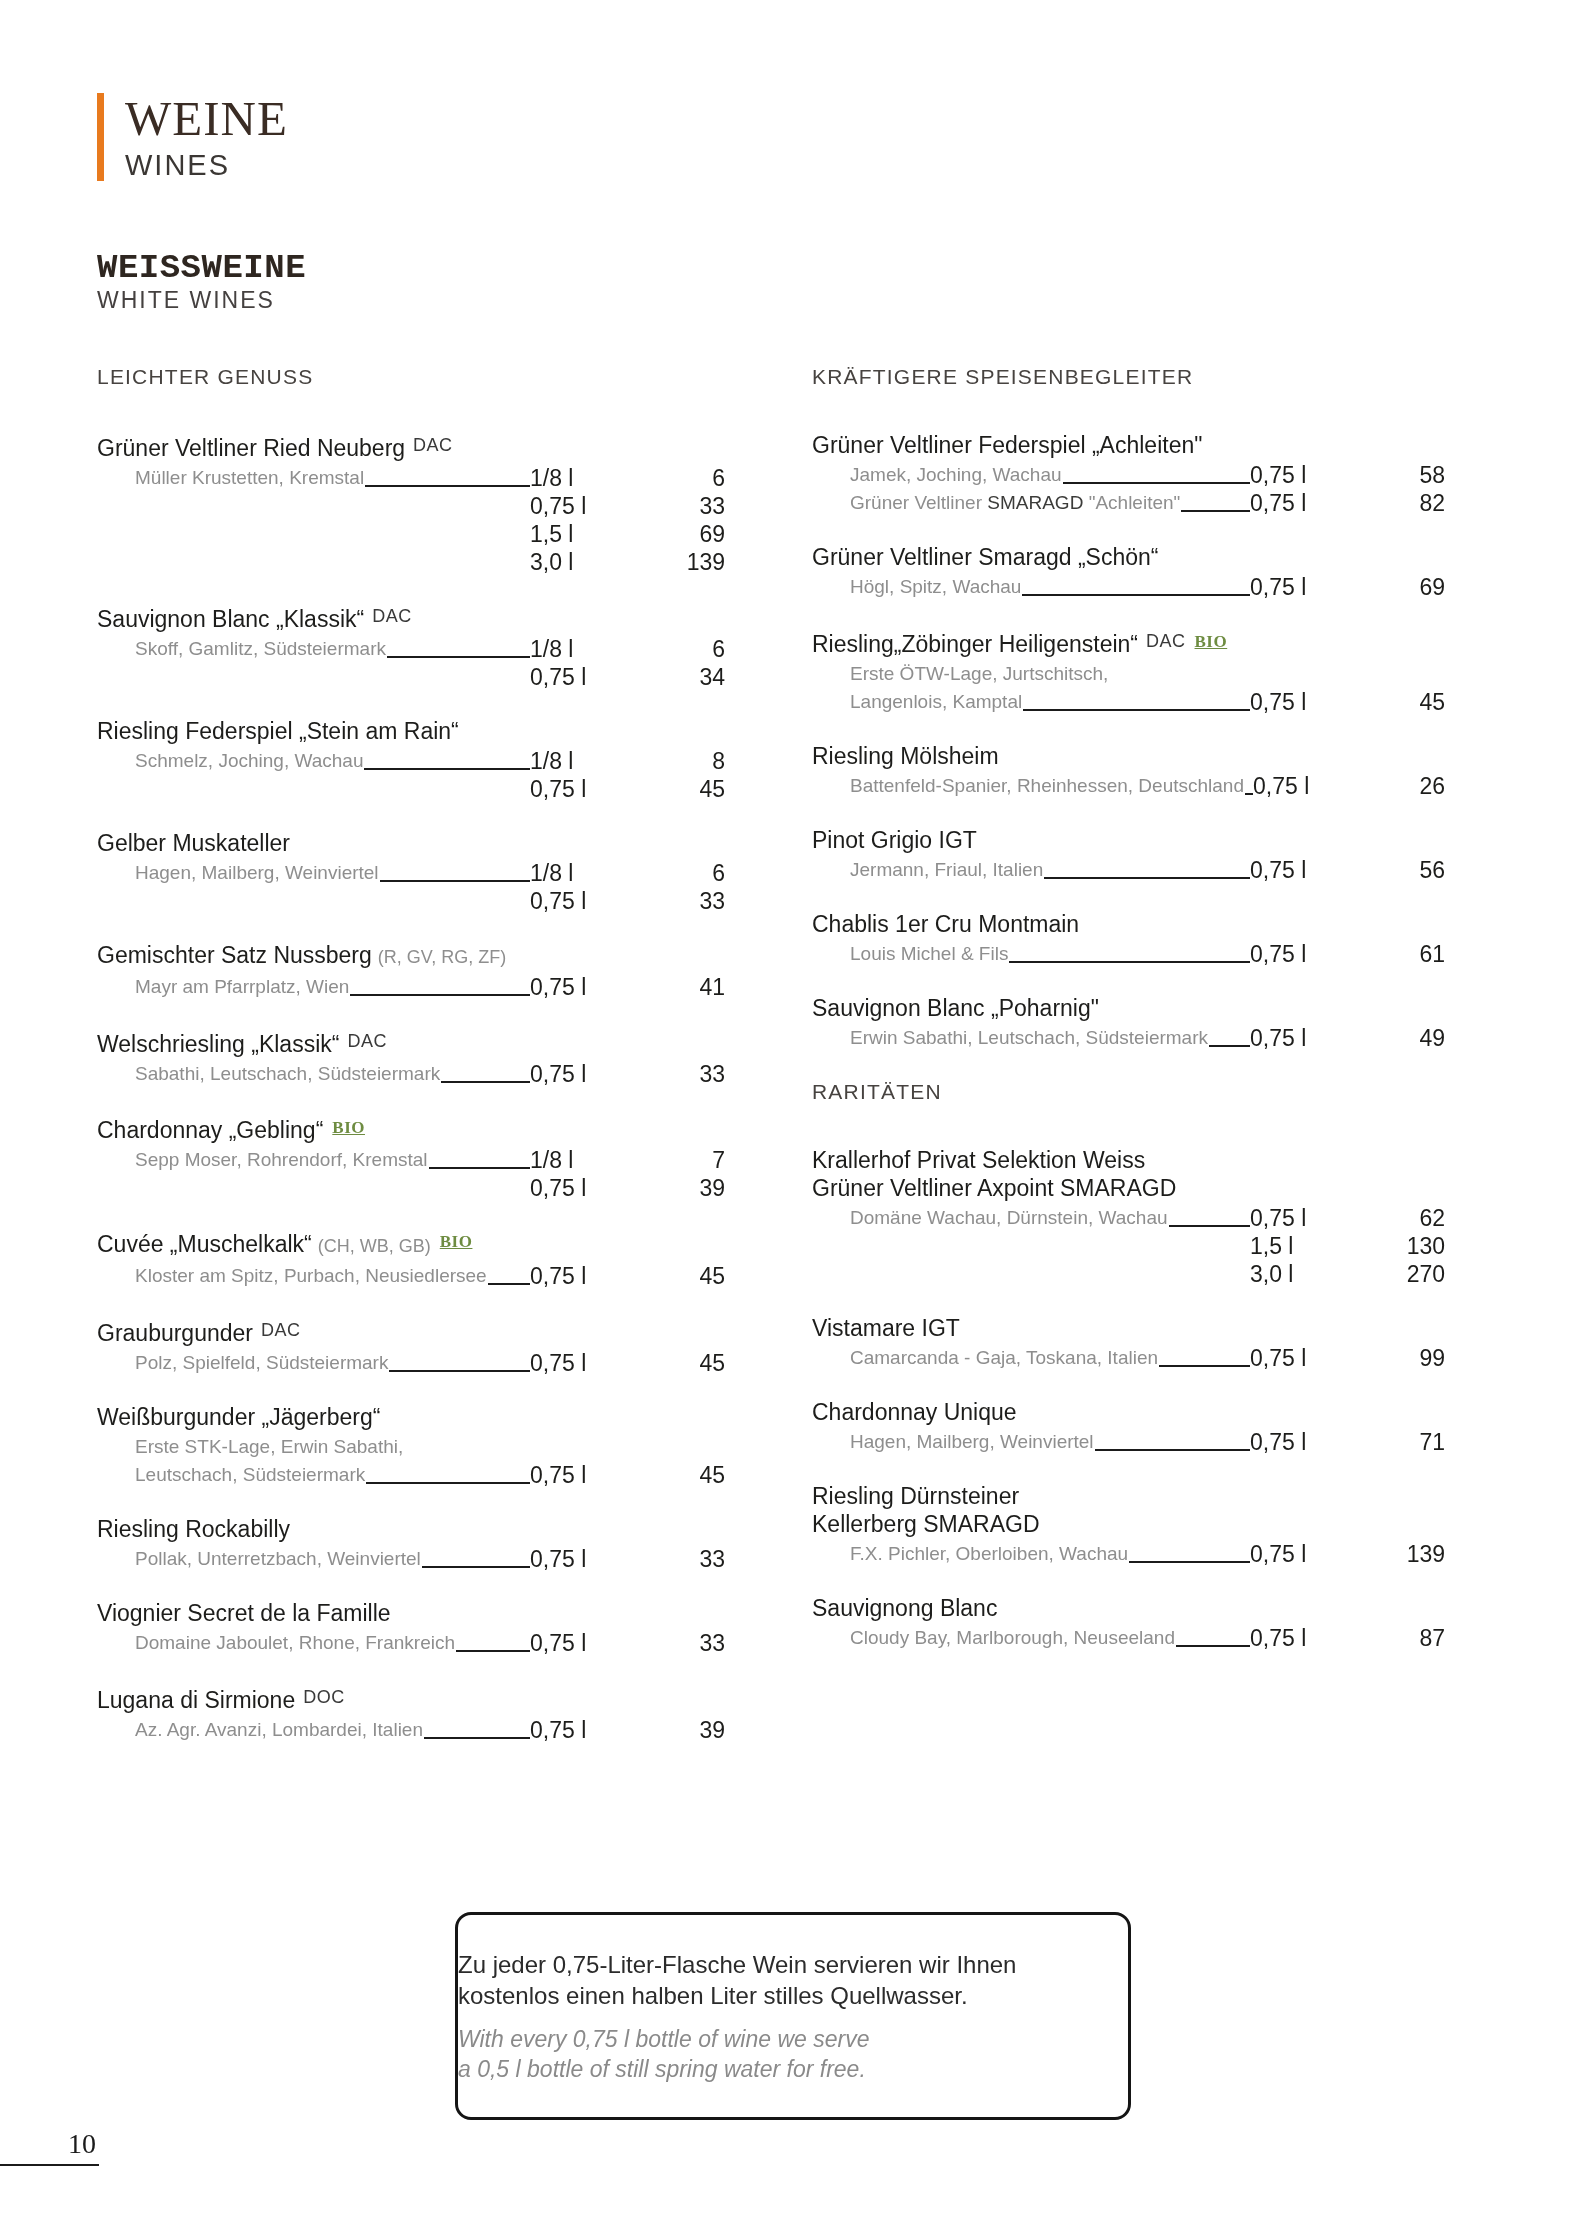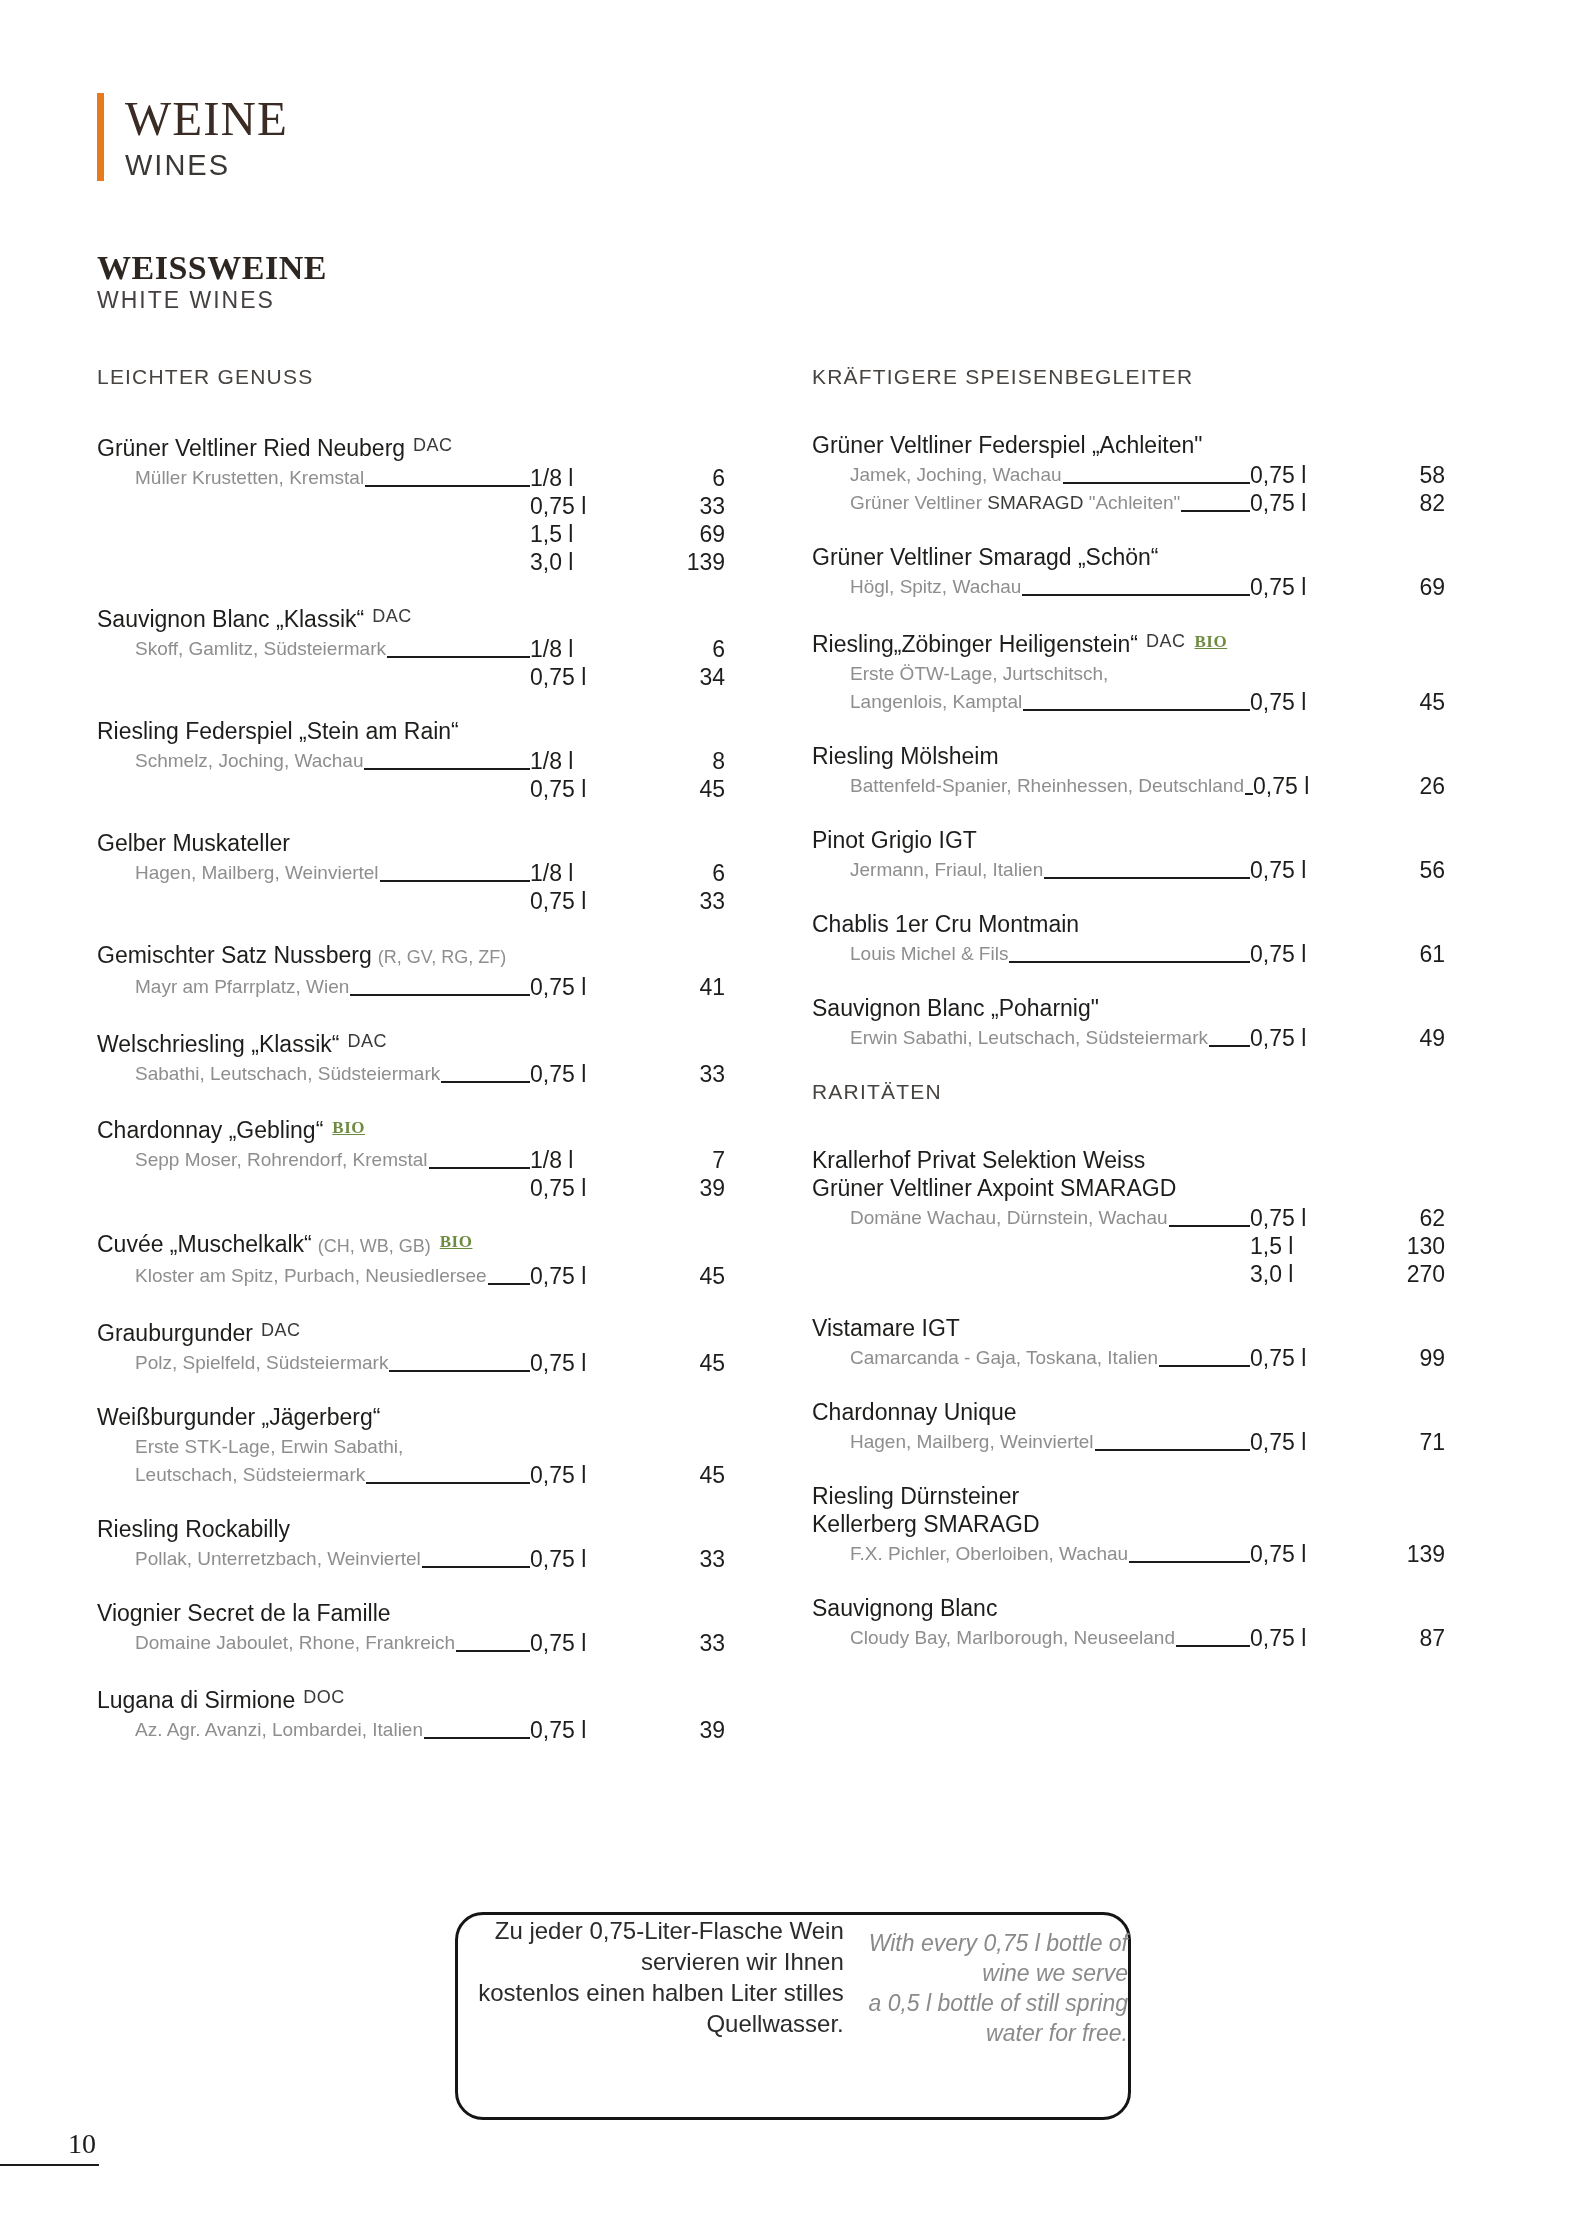--- a/index.html
+++ b/index.html
@@ -10,21 +10,21 @@
   
   .brand{position:absolute;left:97px;top:93px;display:flex;align-items:stretch;}
   .accent-bar{width:7px;height:88px;background:#E87A1E;margin-right:21px;}
   .title-de{
     font-family:"Liberation Serif","DejaVu Serif",serif;font-weight:normal;
     font-size:49px;line-height:52px;color:#3A2C24;letter-spacing:1px;margin:0;
   }
   .title-en{font-size:29px;line-height:30px;color:#3b3734;letter-spacing:2px;margin-top:5px;}
   .section-block{position:absolute;left:97px;top:250px;}
   .section-de{
-    font-family:Liberation Serif, serif;font-weight:bold;
+    font-family:Liberation Mono, monospace;font-weight:bold;
     font-size:34px;line-height:36px;color:#2E2620;margin:0;letter-spacing:0.5px;
   }
   .section-en{font-size:23px;line-height:26px;color:#454140;letter-spacing:2px;margin-top:1px;}
   
   .col{position:absolute;top:363px;}
   .col-left{left:97px;width:628px;}
   .col-right{left:812px;width:633px;}
   .col-header{
     font-size:21px;line-height:28px;color:#474340;letter-spacing:1.2px;margin-bottom:40px;
   }
@@ -41,22 +41,22 @@
   .row{display:flex;align-items:flex-end;line-height:28px;font-size:23px;}
   .detail{margin-left:38px;font-size:19px;color:#8E8E8E;white-space:nowrap;}
   .detail .strong{color:#3C3C3A;}
   .leader{flex:1 1 auto;min-width:8px;border-bottom:2px solid #1b1b1b;margin:0 0 5px 1px;}
   .leader.nolead{border-bottom-color:transparent;}
   .size{min-width:82px;text-align:left;white-space:nowrap;color:#1d1d1b;}
   .price{width:97px;text-align:right;white-space:nowrap;color:#1d1d1b;padding-left:16px;}
   
   .note-box{
     position:absolute;left:455px;top:1912px;width:676px;height:208px;
-    border:3px solid #151515;border-radius:28px;box-sizing:border-box;
-    display:flex;flex-direction:row;justify-content:center;text-align:right;
+    border:3px solid #151515;border-radius:16px;box-sizing:border-box;
+    display:flex;flex-direction:column;justify-content:center;text-align:left;
   }
   .note-de{font-size:24px;line-height:31px;color:#2b2b2b;}
   .note-en{font-size:23px;line-height:30px;color:#8a8a8a;font-style:italic;margin-top:13px;}
   
   .page-num{
     position:absolute;left:68px;top:2128px;font-family:"Liberation Serif","DejaVu Serif",serif;
     font-size:28px;color:#1b1b1b;
   }
   .page-num-rule{position:absolute;left:0;top:2164px;width:99px;height:2px;background:#1b1b1b;}
 </style>

